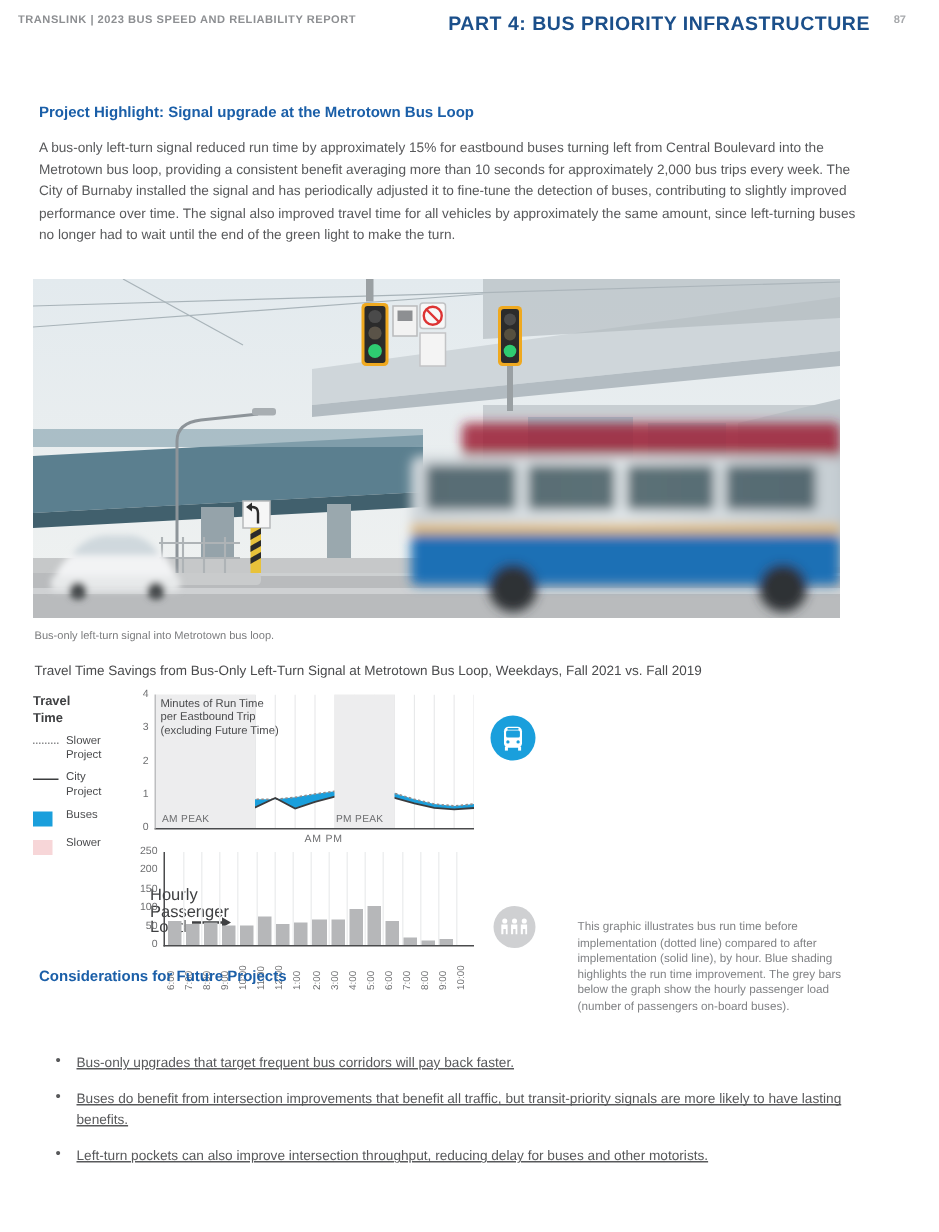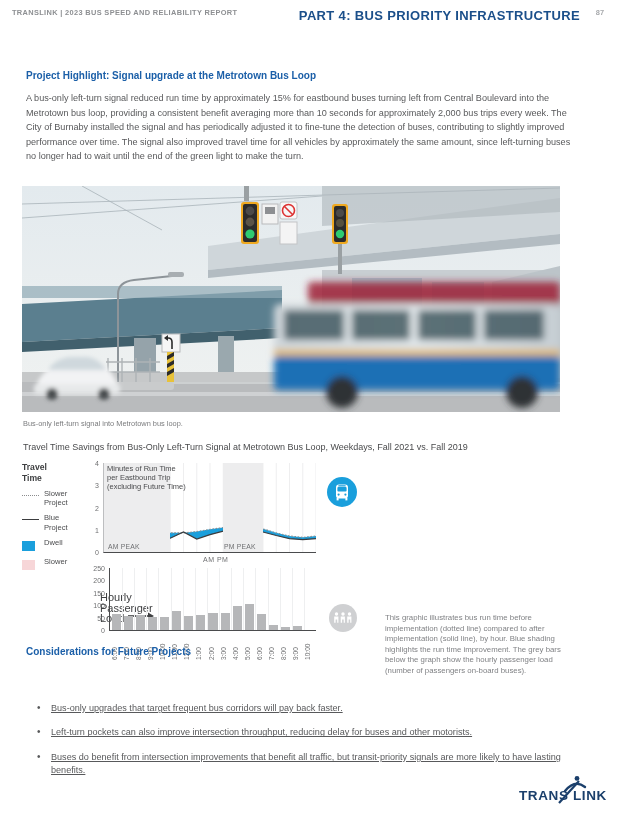--- a/index.html
+++ b/index.html
@@ -251,30 +251,30 @@
           <div>Slower</div>
           <div>Project</div>
         </div>
       </div>
 
       <div class="legend-row">
         <div class="legend-key">
             <span class="solidline"></span>
           </div>
         <div class="legend-lbl">
-          <div>Blue</div>
+          <div>City</div>
           <div>Project</div>
         </div>
       </div>
 
       <div class="legend-row">
         <div class="legend-key">
             <span class="sw" style="background:#1a9fdc"></span>
           </div>
-        <div class="legend-lbl">Dwell</div>
+        <div class="legend-lbl">Buses</div>
       </div>
 
       <div class="legend-row">
         <div class="legend-key">
             <span class="sw" style="background:#f7d6d8"></span>
           </div>
         <div class="legend-lbl">Slower</div>
       </div>
     </div>
 
@@ -422,27 +422,18 @@
           <path d="M18.2 12.4h4.2v6.4h-1.2v-3.4h-1.6v3.4h-1.4z"></path>
       </g>
     </svg>
   </div>
 
   <div class="sidenote">This graphic illustrates bus run time before implementation (dotted line) compared to after implementation (solid line), by hour. Blue shading highlights the run time improvement. The grey bars below the graph show the hourly passenger load (number of passengers on-board buses).</div>
 
   <div class="h-blue" id="considerations">Considerations for Future Projects</div>
   <div class="bullets">
       <div class="bullet">Bus-only upgrades that target frequent bus corridors will pay back faster.</div>
+      <div class="bullet">Buses do benefit from intersection improvements that benefit all traffic, but transit-priority signals are more likely to have lasting benefits.</div>
       <div class="bullet">Left-turn pockets can also improve intersection throughput, reducing delay for buses and other motorists.</div>
-      <div class="bullet">Buses do benefit from intersection improvements that benefit all traffic, but transit-priority signals are more likely to have lasting benefits.</div>
     </div>
 
-  <div class="logo">
-    <svg width="92" height="30" viewBox="0 0 92 30">
-      <text x="0" y="25" font-family="Liberation Sans, sans-serif" font-size="13.5" font-weight="bold" fill="#1b3f6b" letter-spacing="0.6">TRANS</text>
-      <text x="54" y="25" font-family="Liberation Sans, sans-serif" font-size="13.5" font-weight="bold" fill="#1b3f6b" letter-spacing="0.6">LINK</text>
-      <path d="M40 28 L60 6" stroke="#1b3f6b" stroke-width="2.2" fill="none"></path>
-      <path d="M46 16 Q56 4 66 12" stroke="#1b3f6b" stroke-width="2.4" fill="none" stroke-linecap="round"></path>
-      <circle cx="58" cy="3.4" r="2.4" fill="#1b3f6b"></circle>
-    </svg>
-  </div>
 
 </div>
 
 </body></html>

